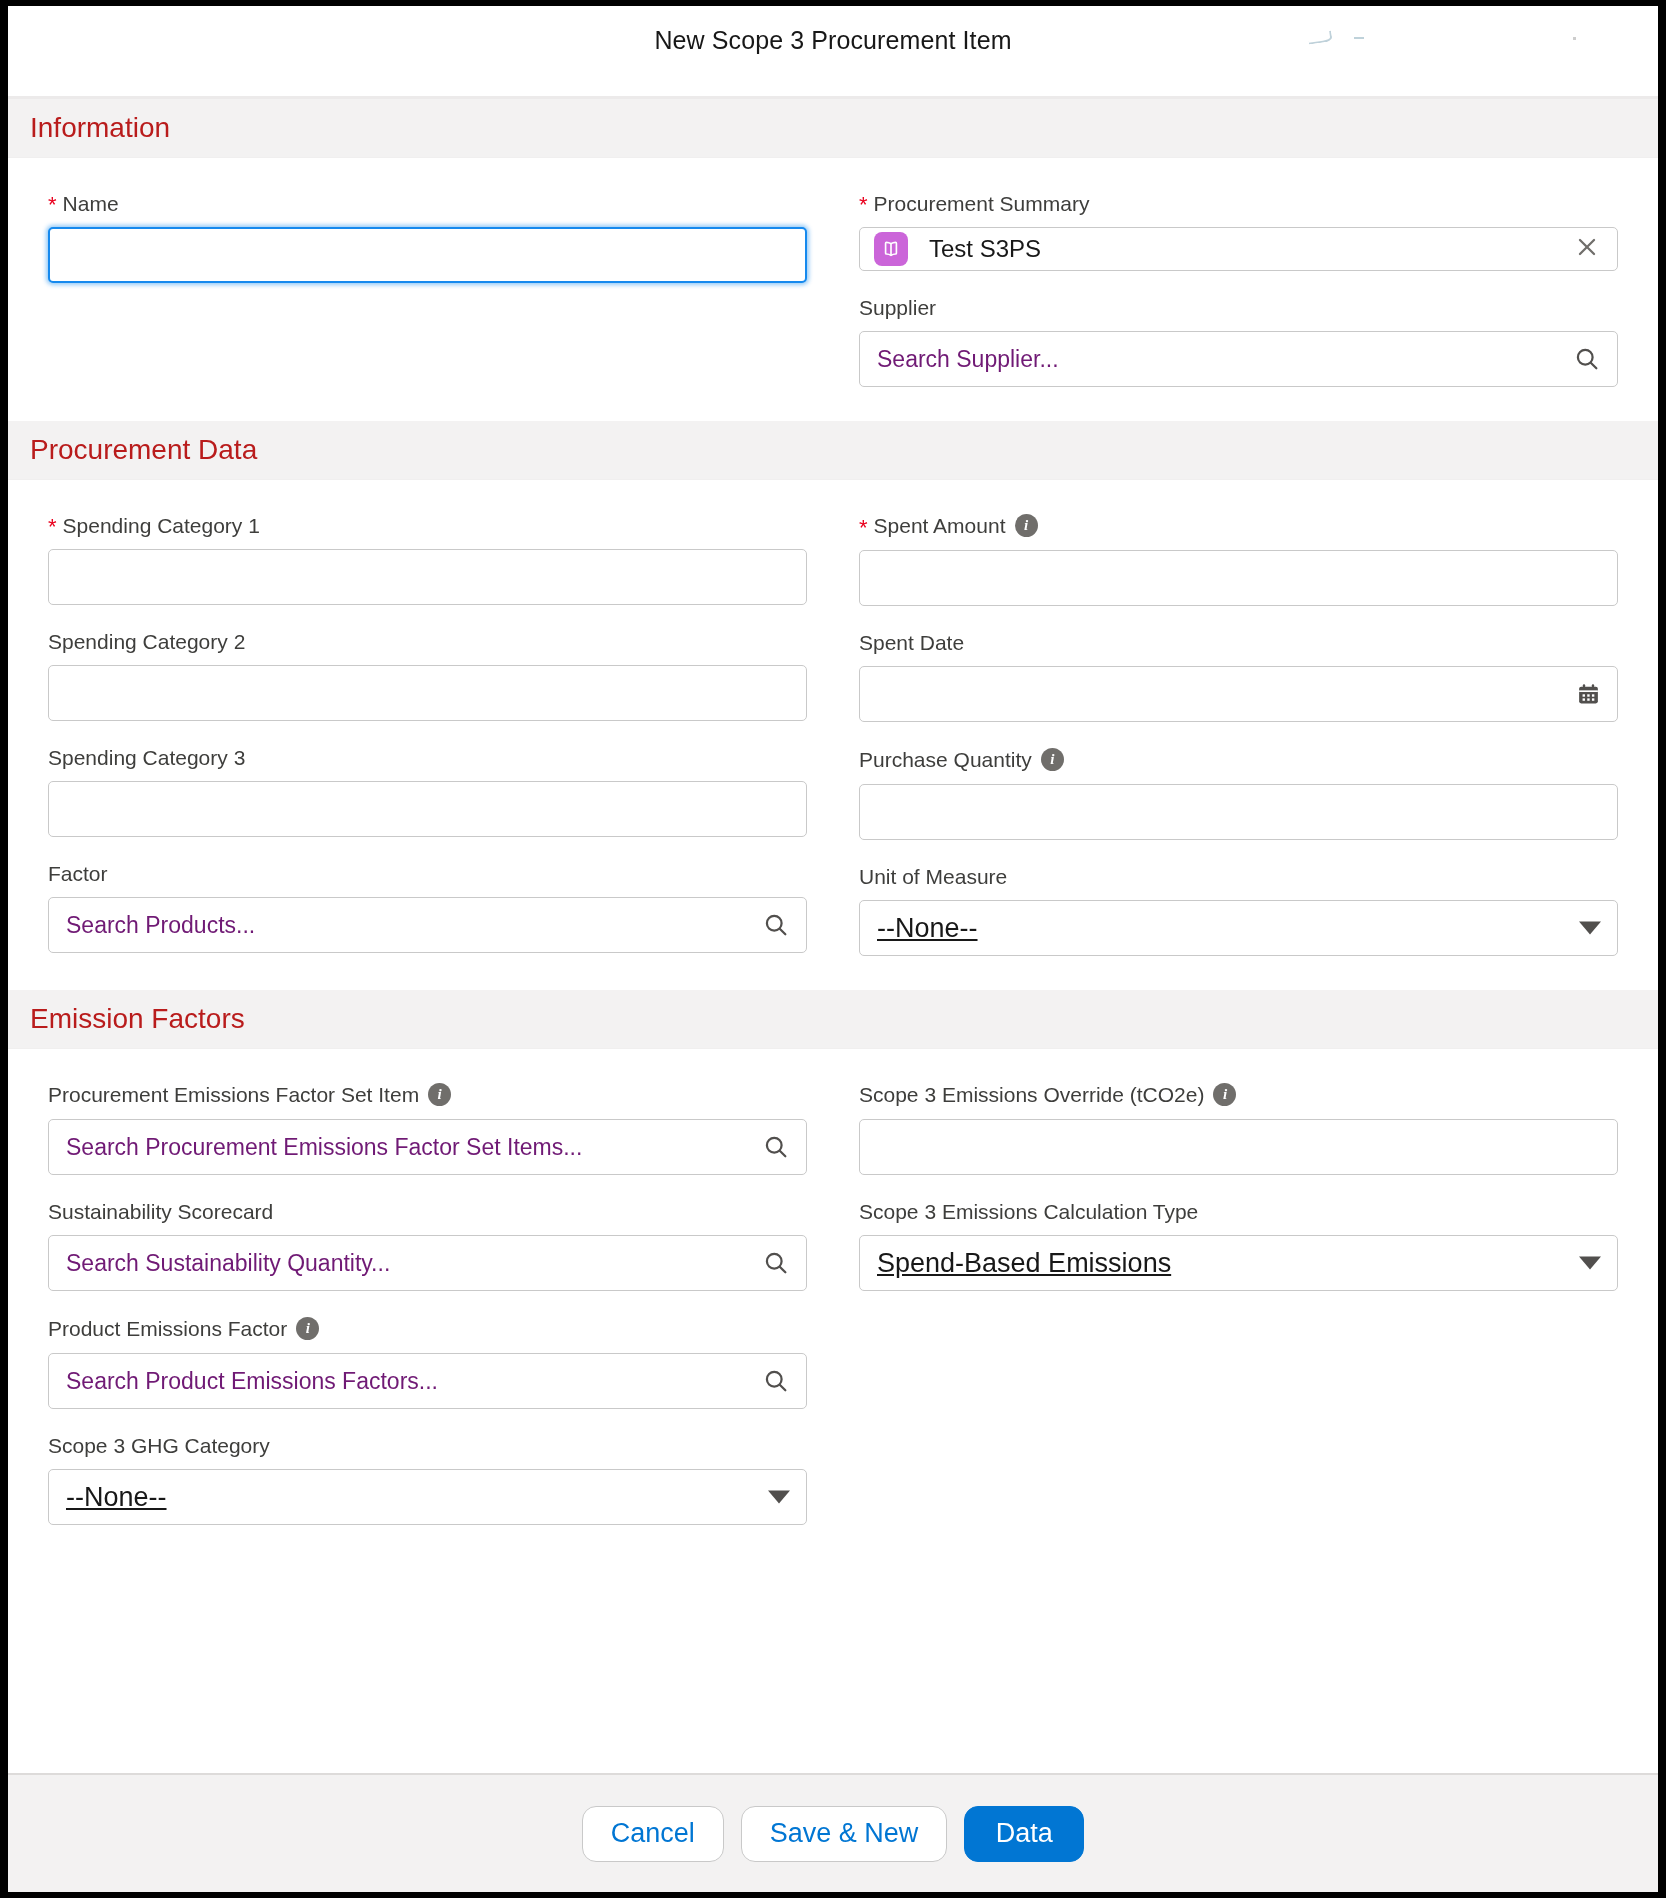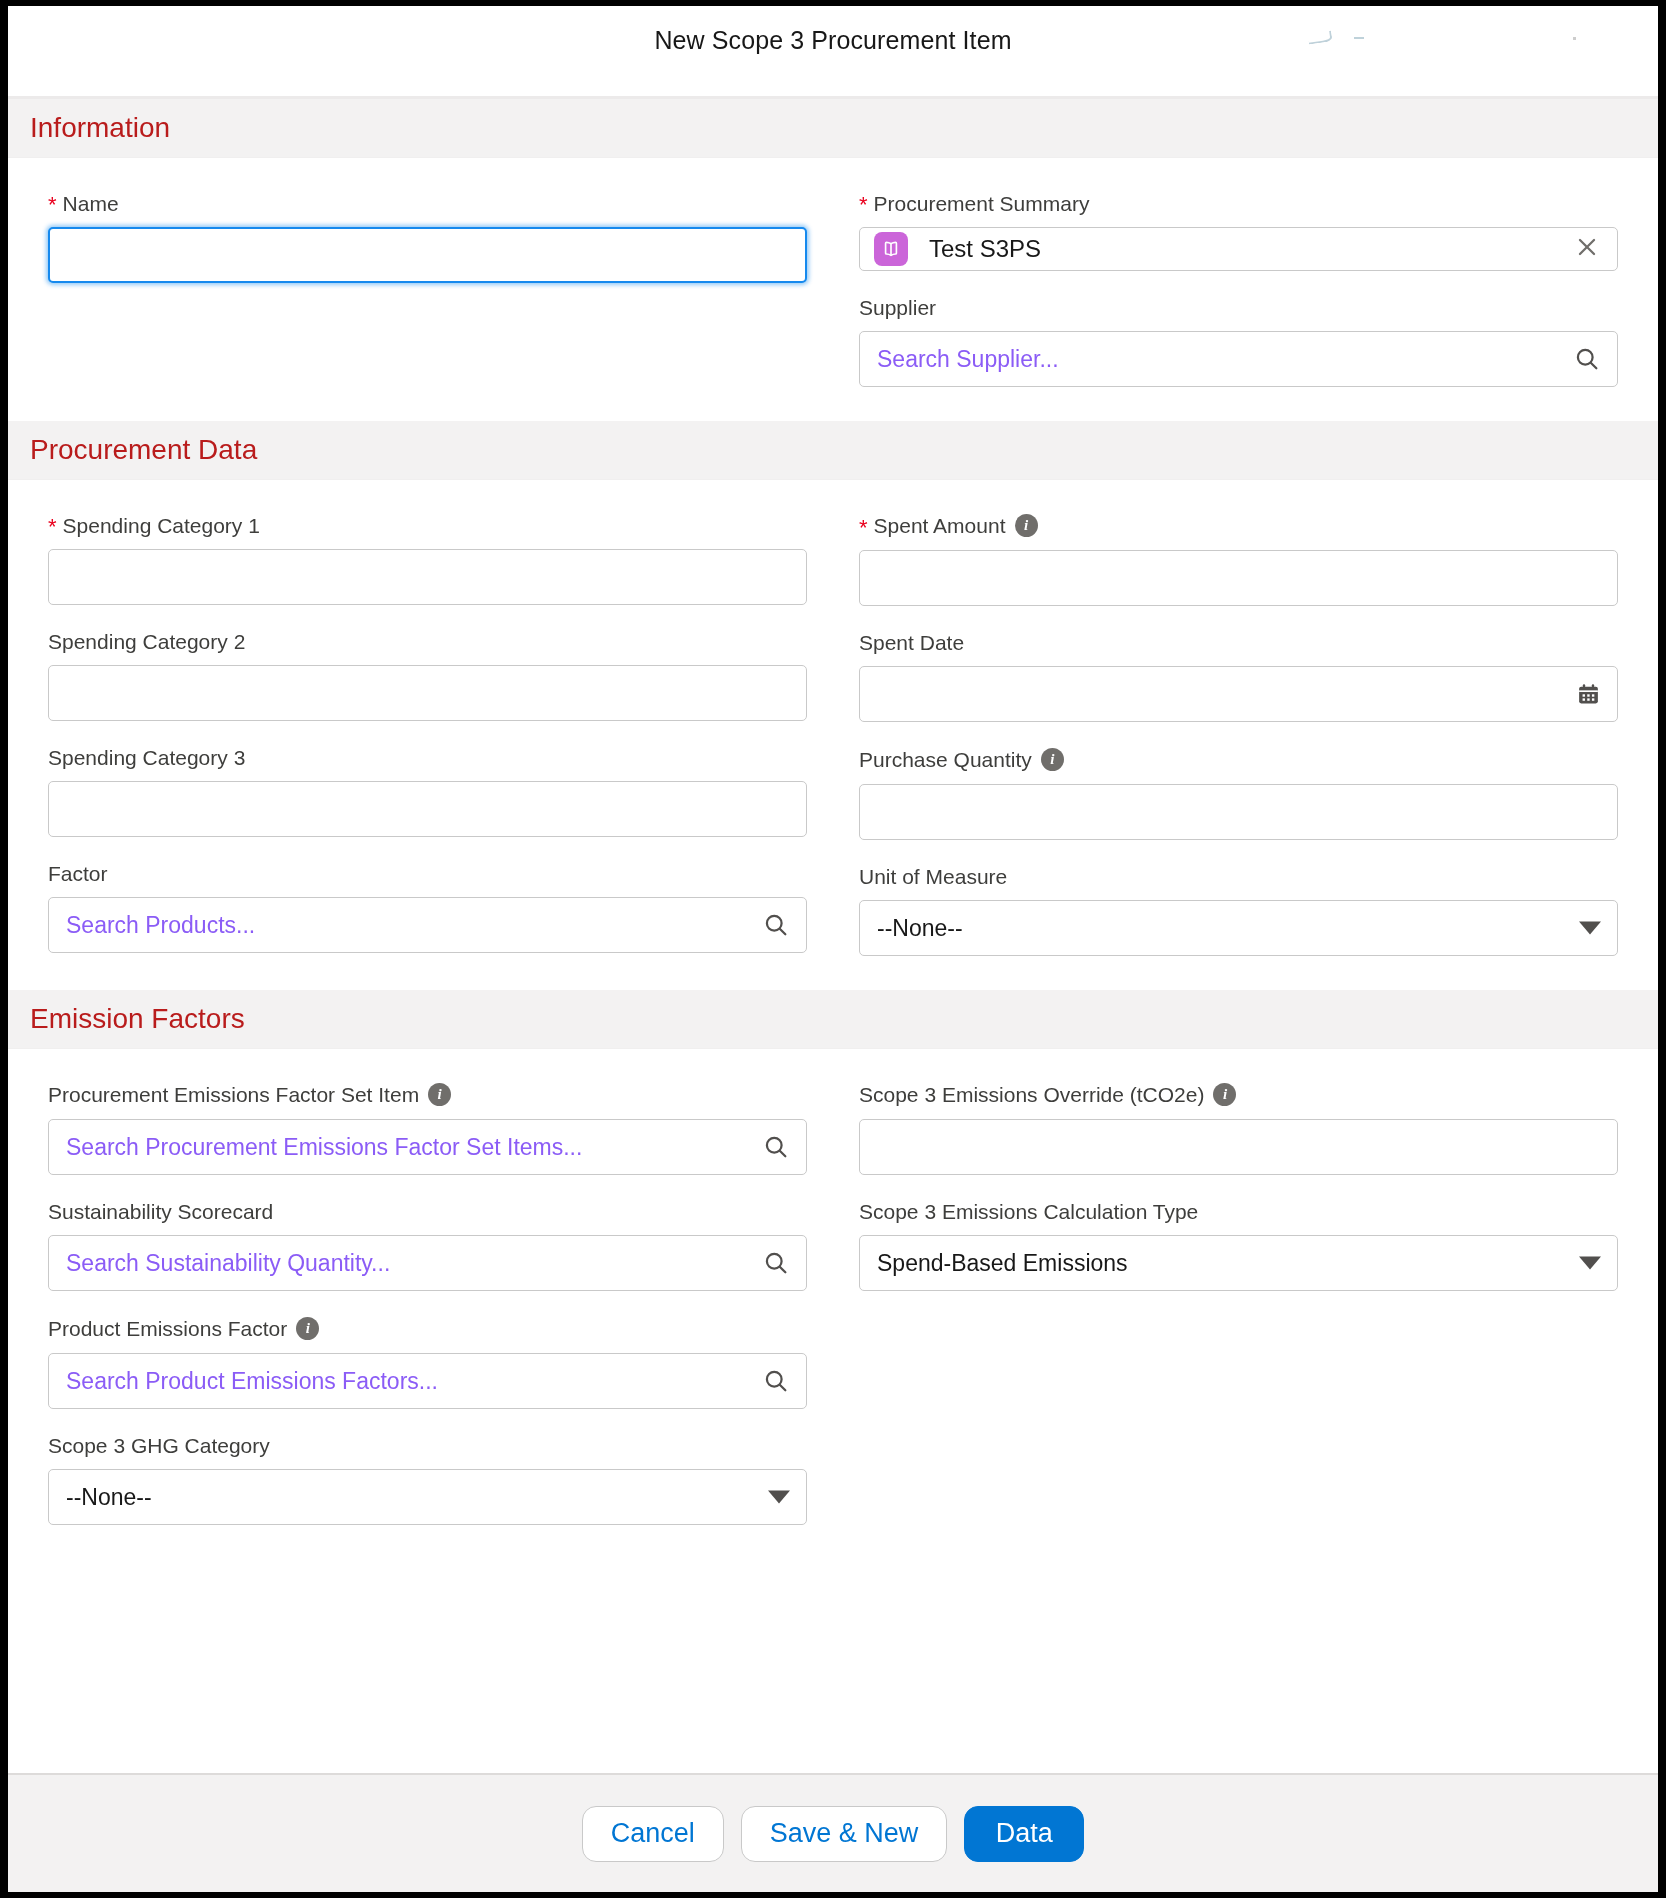--- a/index.html
+++ b/index.html
@@ -149,22 +149,22 @@
     align-items: center;
     padding: 0 17px;
     position: relative;
     font-size: 23px;
     color: #181818;
   }
   .control.focused {
     border: 2px solid #1589ee;
     box-shadow: 0 0 4px 2px rgba(21,137,238,.45);
   }
-  .control .ph { color: #8b5cf6; font-size: 23px; }
-  .control .val { color: #181818; font-size: 23px; }
+  .control .ph { color: #701a75; font-size: 23px; }
+  .control .val { color: #181818; font-size: 27px; text-decoration: underline; }
 
   .icon-right {
     position: absolute;
     right: 16px;
     top: 50%;
     transform: translateY(-50%);
     display: flex;
     align-items: center;
     cursor: pointer;
   }

